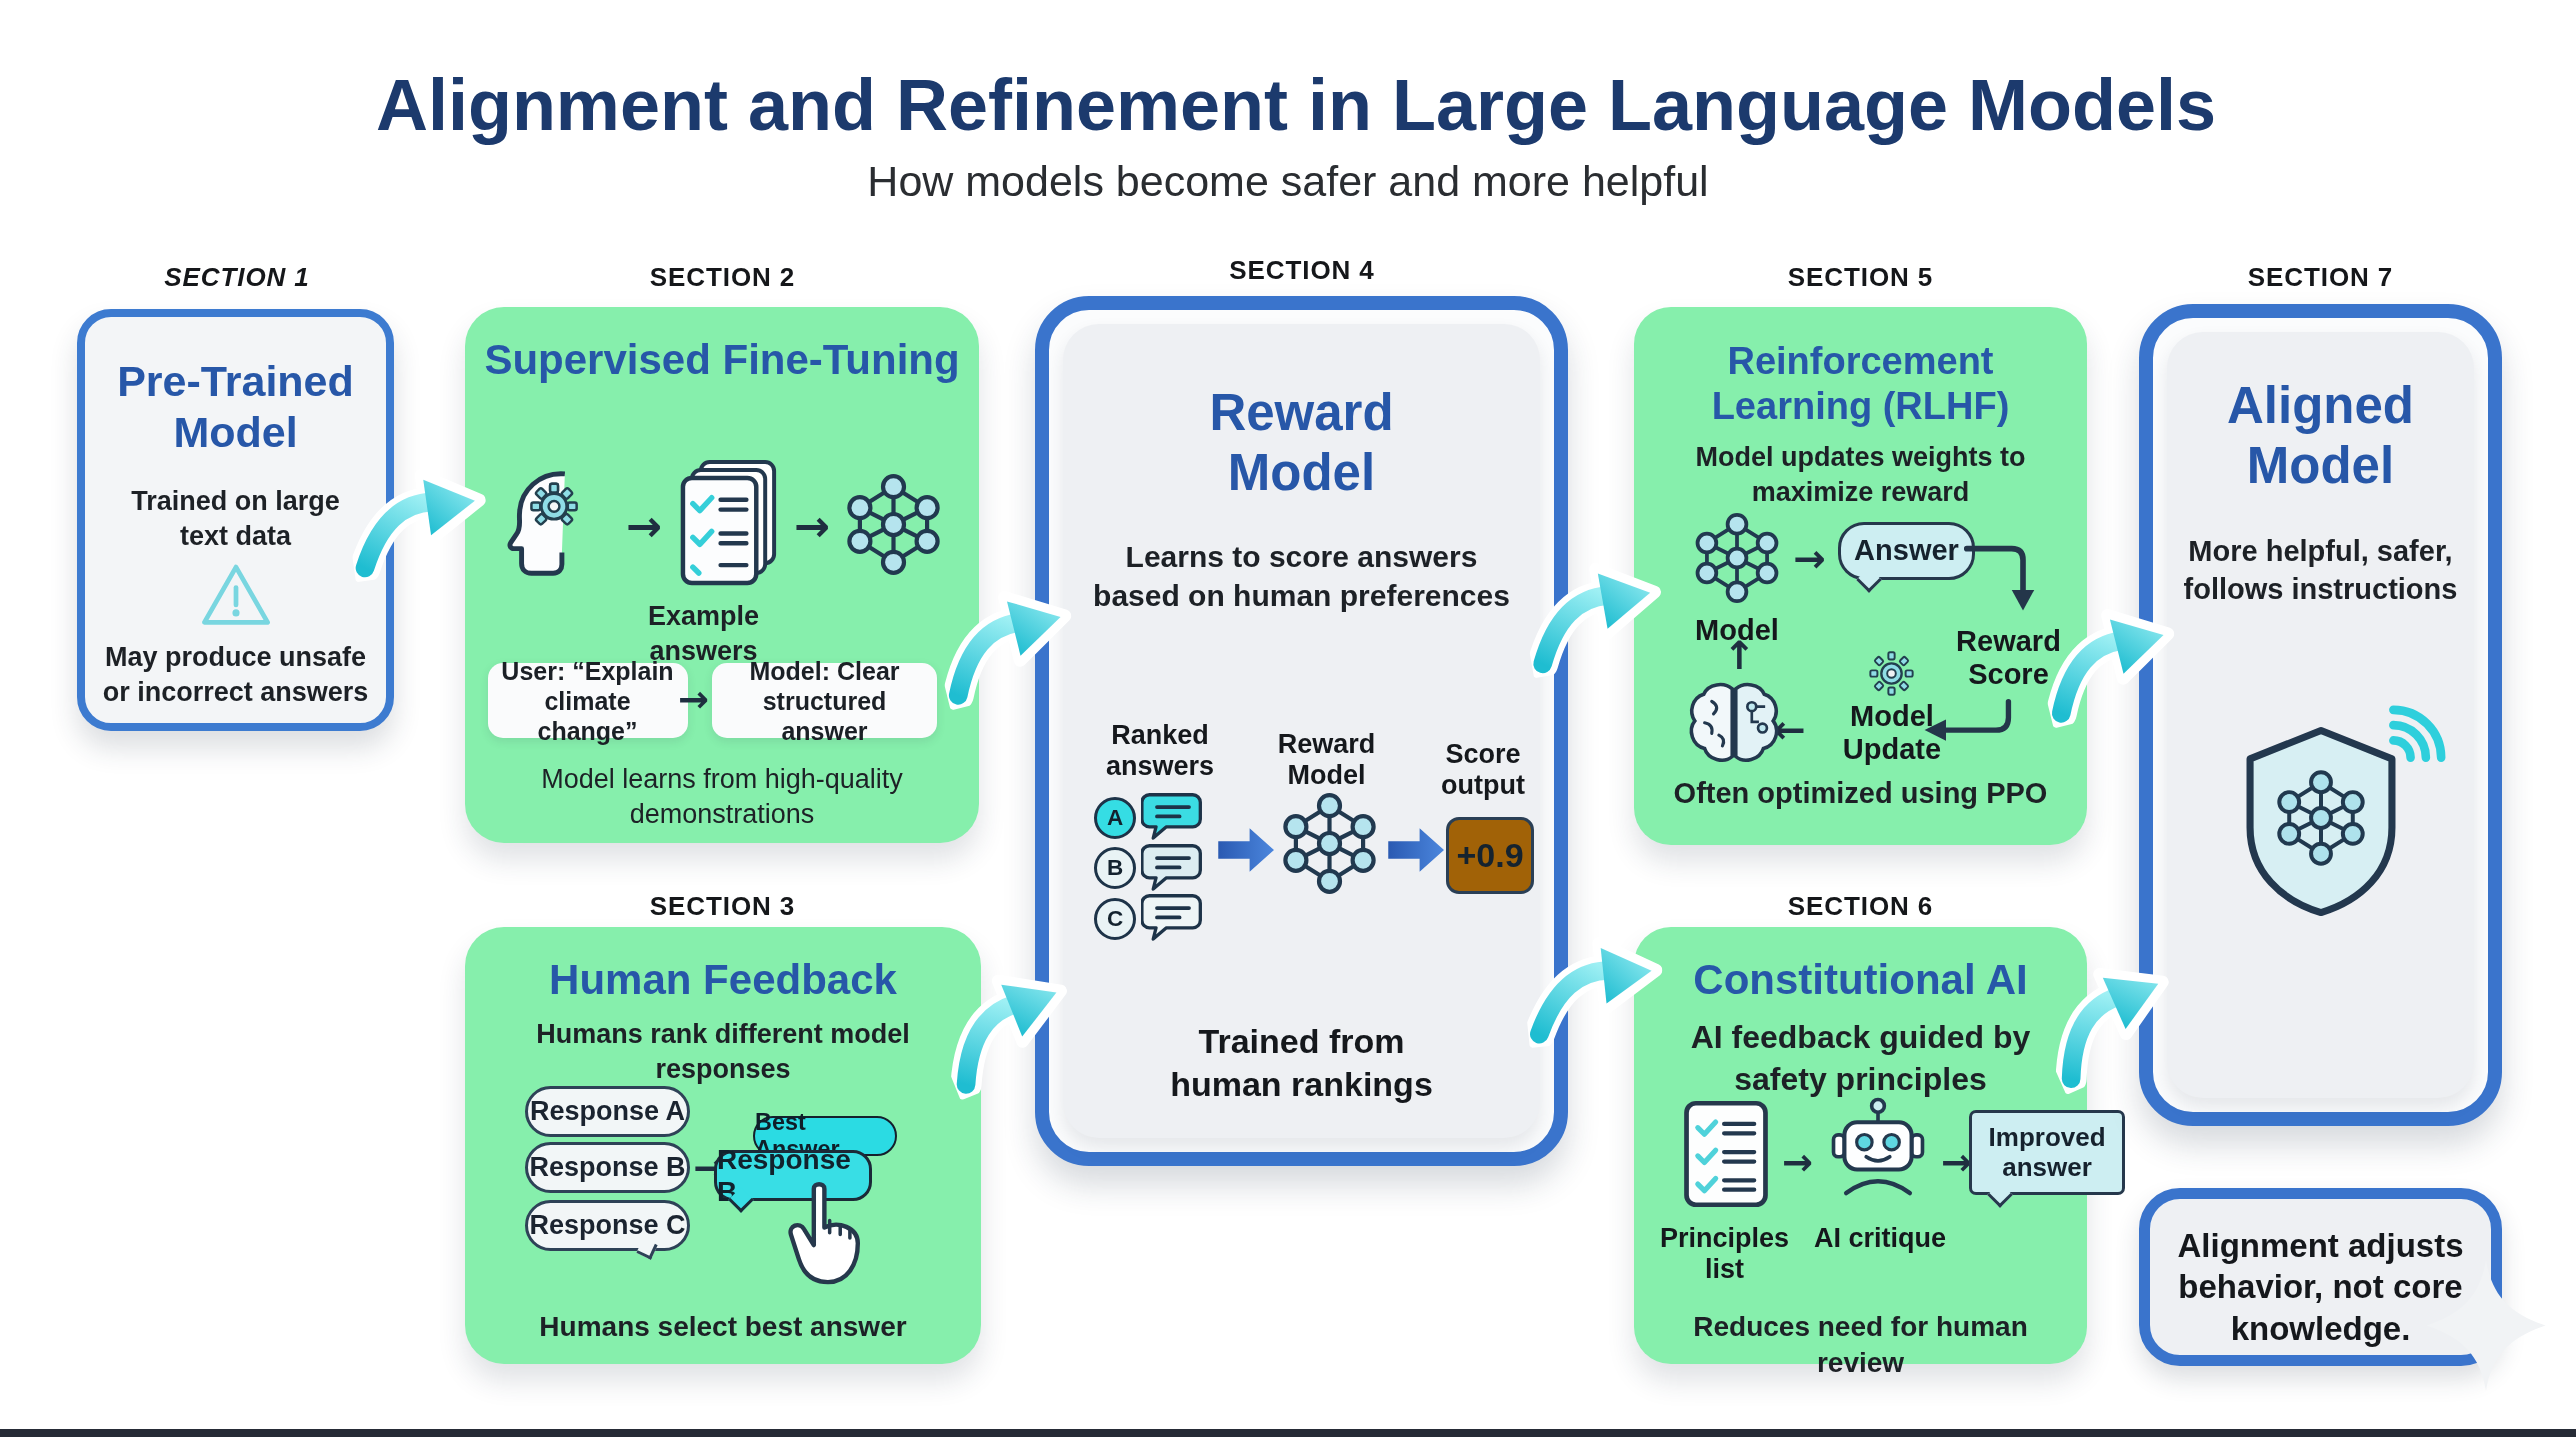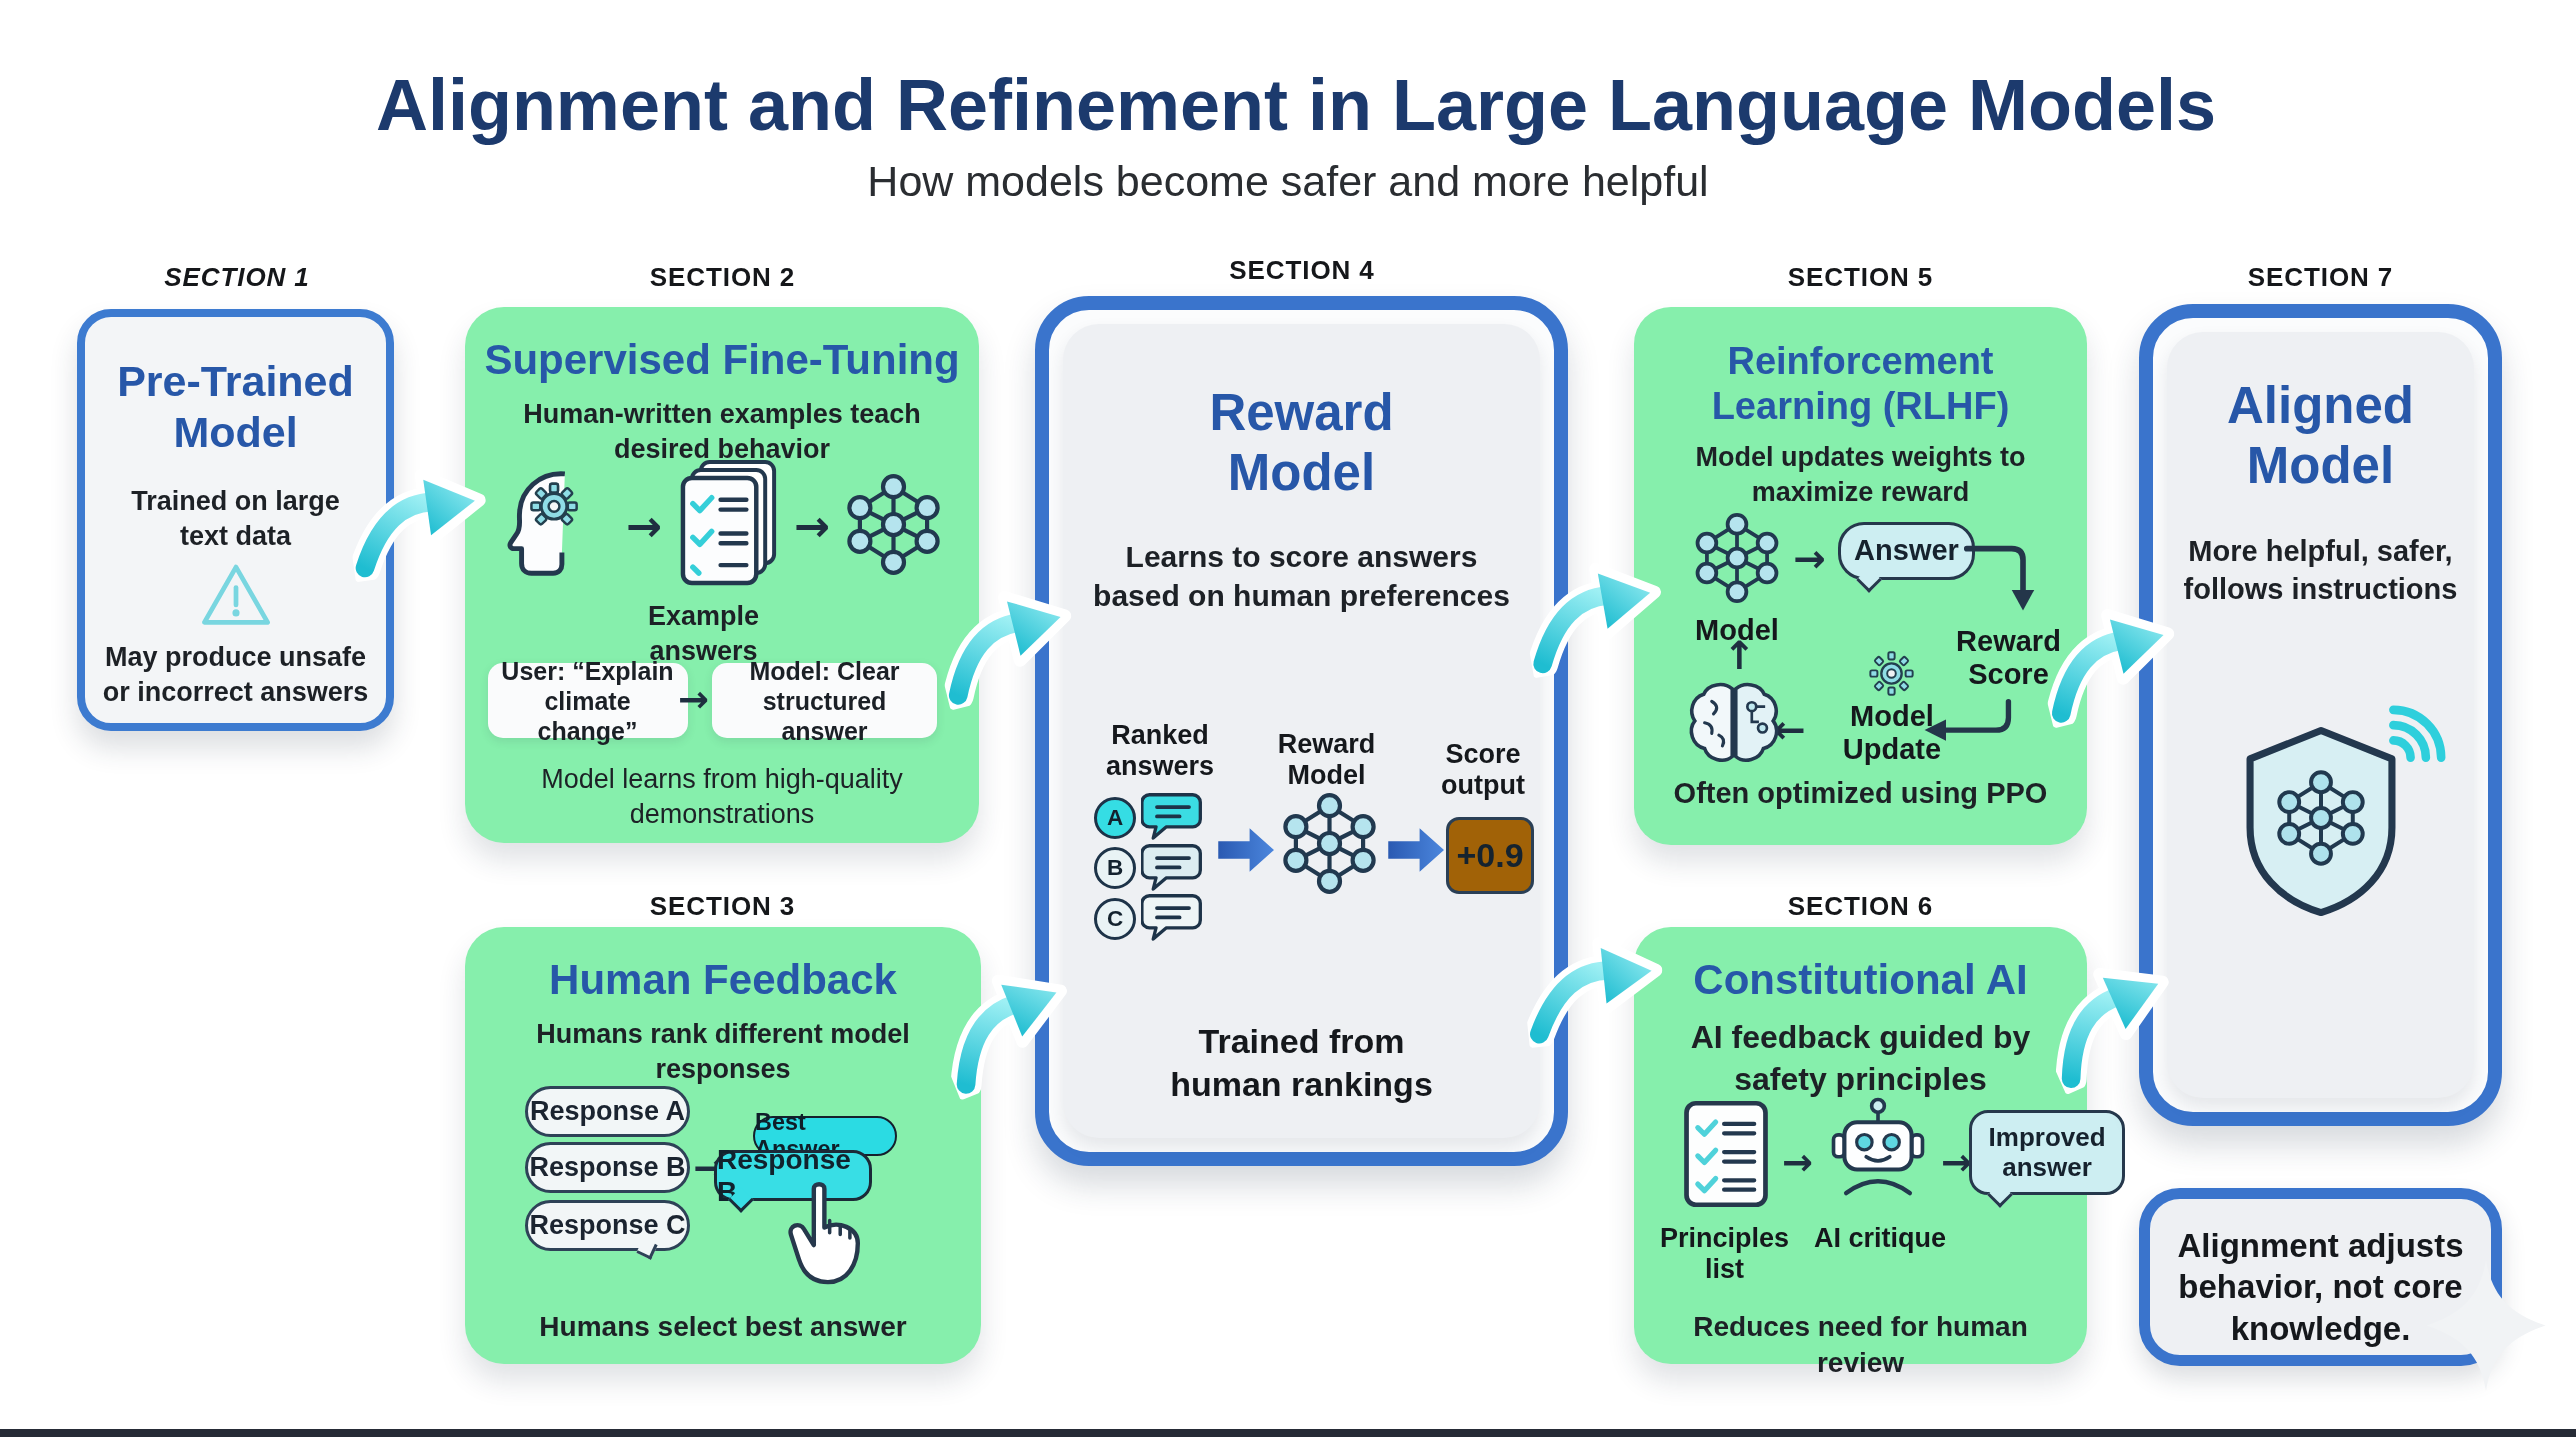--- a/index.html
+++ b/index.html
@@ -69,21 +69,20 @@
   <svg class="abs" viewBox="0 0 100 92" style="left:50%;transform:translateX(-50%);top:242px;width:79px;height:73px;">
     <path d="M50 10 L90 80 L10 80 Z" fill="none" stroke="#79d6e0" stroke-width="6" stroke-linejoin="round"></path>
     <line x1="50" y1="36" x2="50" y2="58" stroke="#79d6e0" stroke-width="6" stroke-linecap="round"></line>
     <circle cx="50" cy="68" r="4.5" fill="#79d6e0"></circle>
   </svg>
   <div class="abs txt" style="left:3%;top:323px;width:94%;font-size:27px;">May produce unsafe or incorrect answers</div>
 </div>
 
 <div class="card" style="left:465px;top:307px;width:514px;height:536px;">
   <div class="abs t-blue" style="left:0;top:28px;width:100%;font-size:42px;">Supervised Fine-Tuning</div>
-  <div class="abs txt" style="left:10%;top:90px;width:80%;font-size:27px;">Human-written examples teach desired behavior</div>
 
   <svg class="abs" viewBox="0 0 110 120" style="left:36px;top:161px;width:110px;height:118px;">
     <path d="M64 6 C38 4 19 23 18 45 c-1 8 2 15 -3 22 l-6 9 c-2 3 0 6 3 6 l8 0 0 15 c0 6 4 10 10 10 l22 0 c6 0 9 -4 9 -9 l0 -12" fill="#fcfdfe" stroke="#23384e" stroke-width="5" stroke-linejoin="round"></path>
     <g>
       <rect x="49" y="16" width="8" height="9" rx="2" fill="#8fdde6" stroke="#23404f" stroke-width="2.5"></rect>
       <rect x="49" y="53" width="8" height="9" rx="2" fill="#8fdde6" stroke="#23404f" stroke-width="2.5" transform="rotate(180 53 39)"></rect>
       <rect x="49" y="16" width="8" height="9" rx="2" fill="#8fdde6" stroke="#23404f" stroke-width="2.5" transform="rotate(45 53 39)"></rect>
       <rect x="49" y="16" width="8" height="9" rx="2" fill="#8fdde6" stroke="#23404f" stroke-width="2.5" transform="rotate(90 53 39)"></rect>
       <rect x="49" y="16" width="8" height="9" rx="2" fill="#8fdde6" stroke="#23404f" stroke-width="2.5" transform="rotate(135 53 39)"></rect>
       <rect x="49" y="16" width="8" height="9" rx="2" fill="#8fdde6" stroke="#23404f" stroke-width="2.5" transform="rotate(225 53 39)"></rect>
@@ -293,21 +292,21 @@
     <rect x="16" y="42" width="12" height="24" rx="5" fill="#ffffff" stroke="#23384e" stroke-width="4"></rect>
     <rect x="102" y="42" width="12" height="24" rx="5" fill="#ffffff" stroke="#23384e" stroke-width="4"></rect>
     <rect x="28" y="28" width="74" height="52" rx="14" fill="#fdfeff" stroke="#23384e" stroke-width="4.5"></rect>
     <circle cx="50" cy="50" r="8.5" fill="#5fd7e2" stroke="#23384e" stroke-width="3.5"></circle>
     <circle cx="80" cy="50" r="8.5" fill="#5fd7e2" stroke="#23384e" stroke-width="3.5"></circle>
     <path d="M52 66 q13 9 26 0" fill="none" stroke="#23384e" stroke-width="4" stroke-linecap="round"></path>
     <path d="M30 106 q35 -26 70 0" fill="none" stroke="#23384e" stroke-width="5" stroke-linecap="round"></path>
   </svg>
   <div class="uarrow" style="left:307px;top:217px;font-size:37px;">→</div>
 
-  <div class="bubble tail" style="left:335px;top:183px;width:139px;height:79px;font-size:26px;border-radius:19px;padding:0 5.6px;">Improved answer</div>
+  <div class="bubble tail" style="left:335px;top:183px;width:139px;height:79px;font-size:26px;border-radius:7px;padding:0 5.6px;">Improved answer</div>
 
   <div class="abs mini-label" style="left:20.6px;top:296px;width:140px;font-size:27px;">Principles list</div>
   <div class="abs mini-label" style="left:178px;top:296px;width:136px;font-size:27px;">AI critique</div>
 
   <div class="abs txt" style="left:8%;top:382px;width:84%;font-size:28px;font-weight:700;">Reduces need for human review</div>
 </div>
 
 <div class="frame" style="left:2139px;top:304px;width:335px;height:794px;">
   <div class="inner-card"></div>
   <div class="abs t-blue" style="left:17%;top:58px;width:66%;font-size:51px;">Aligned Model</div>

